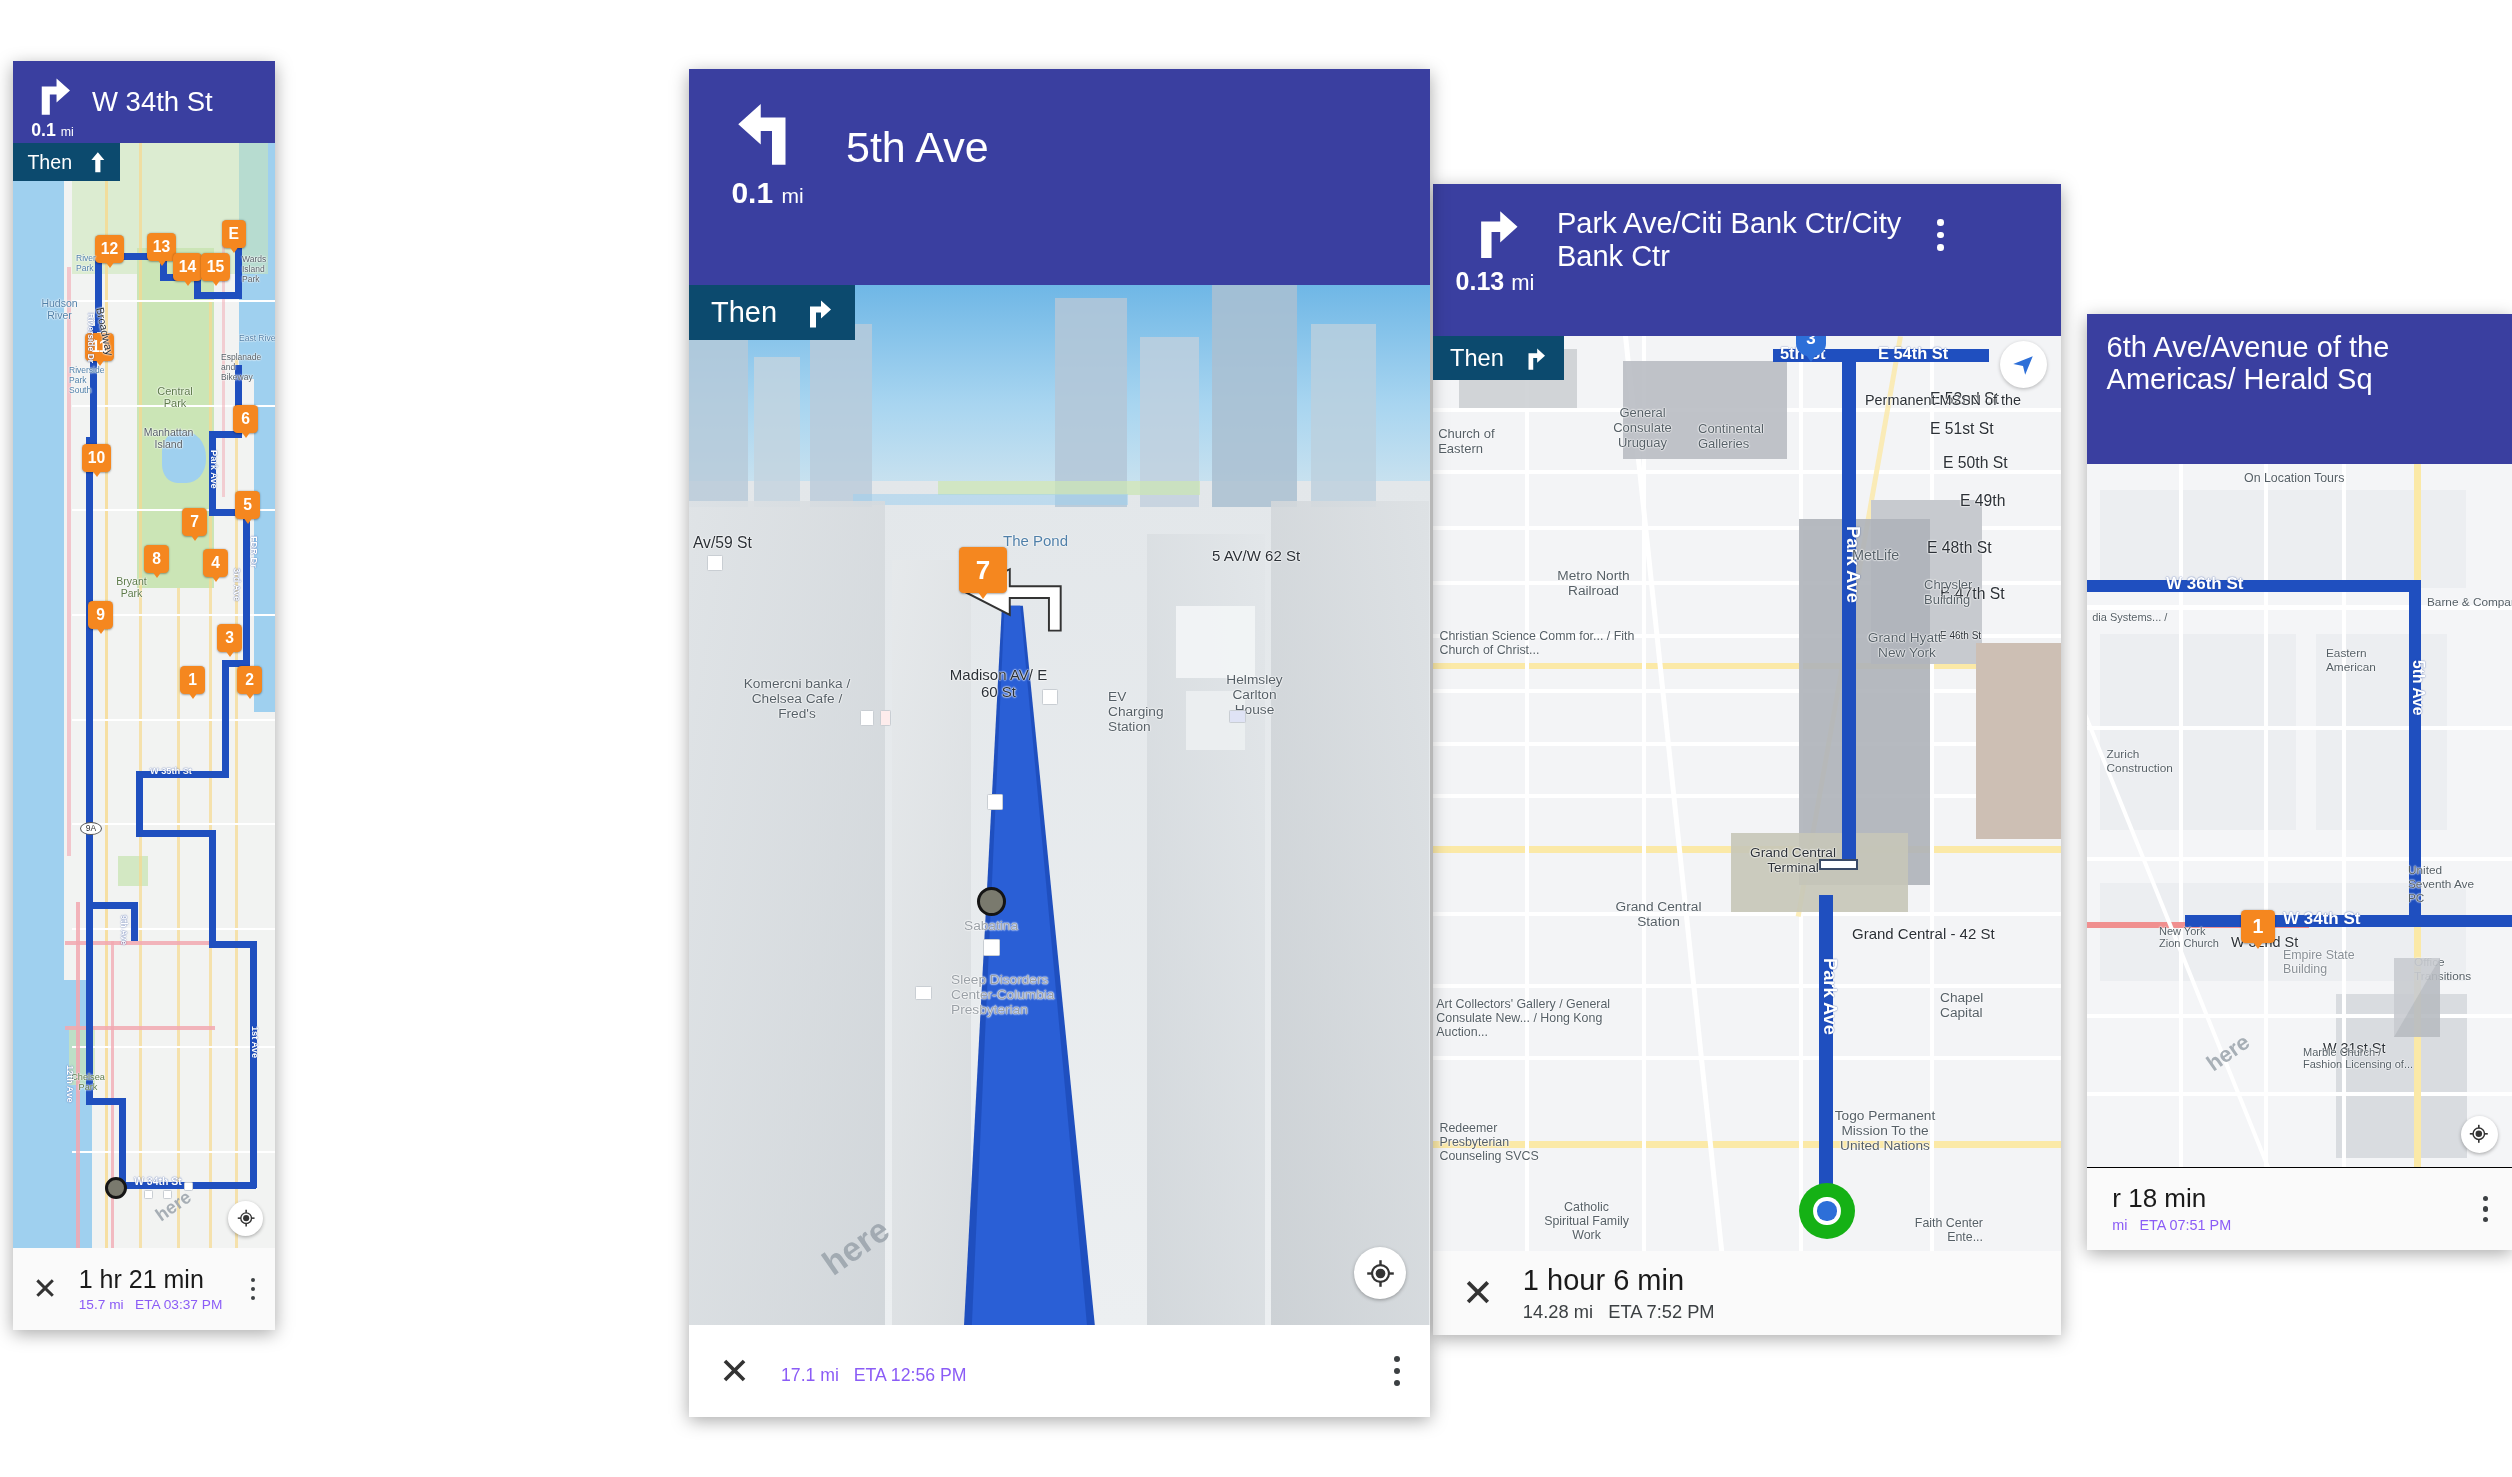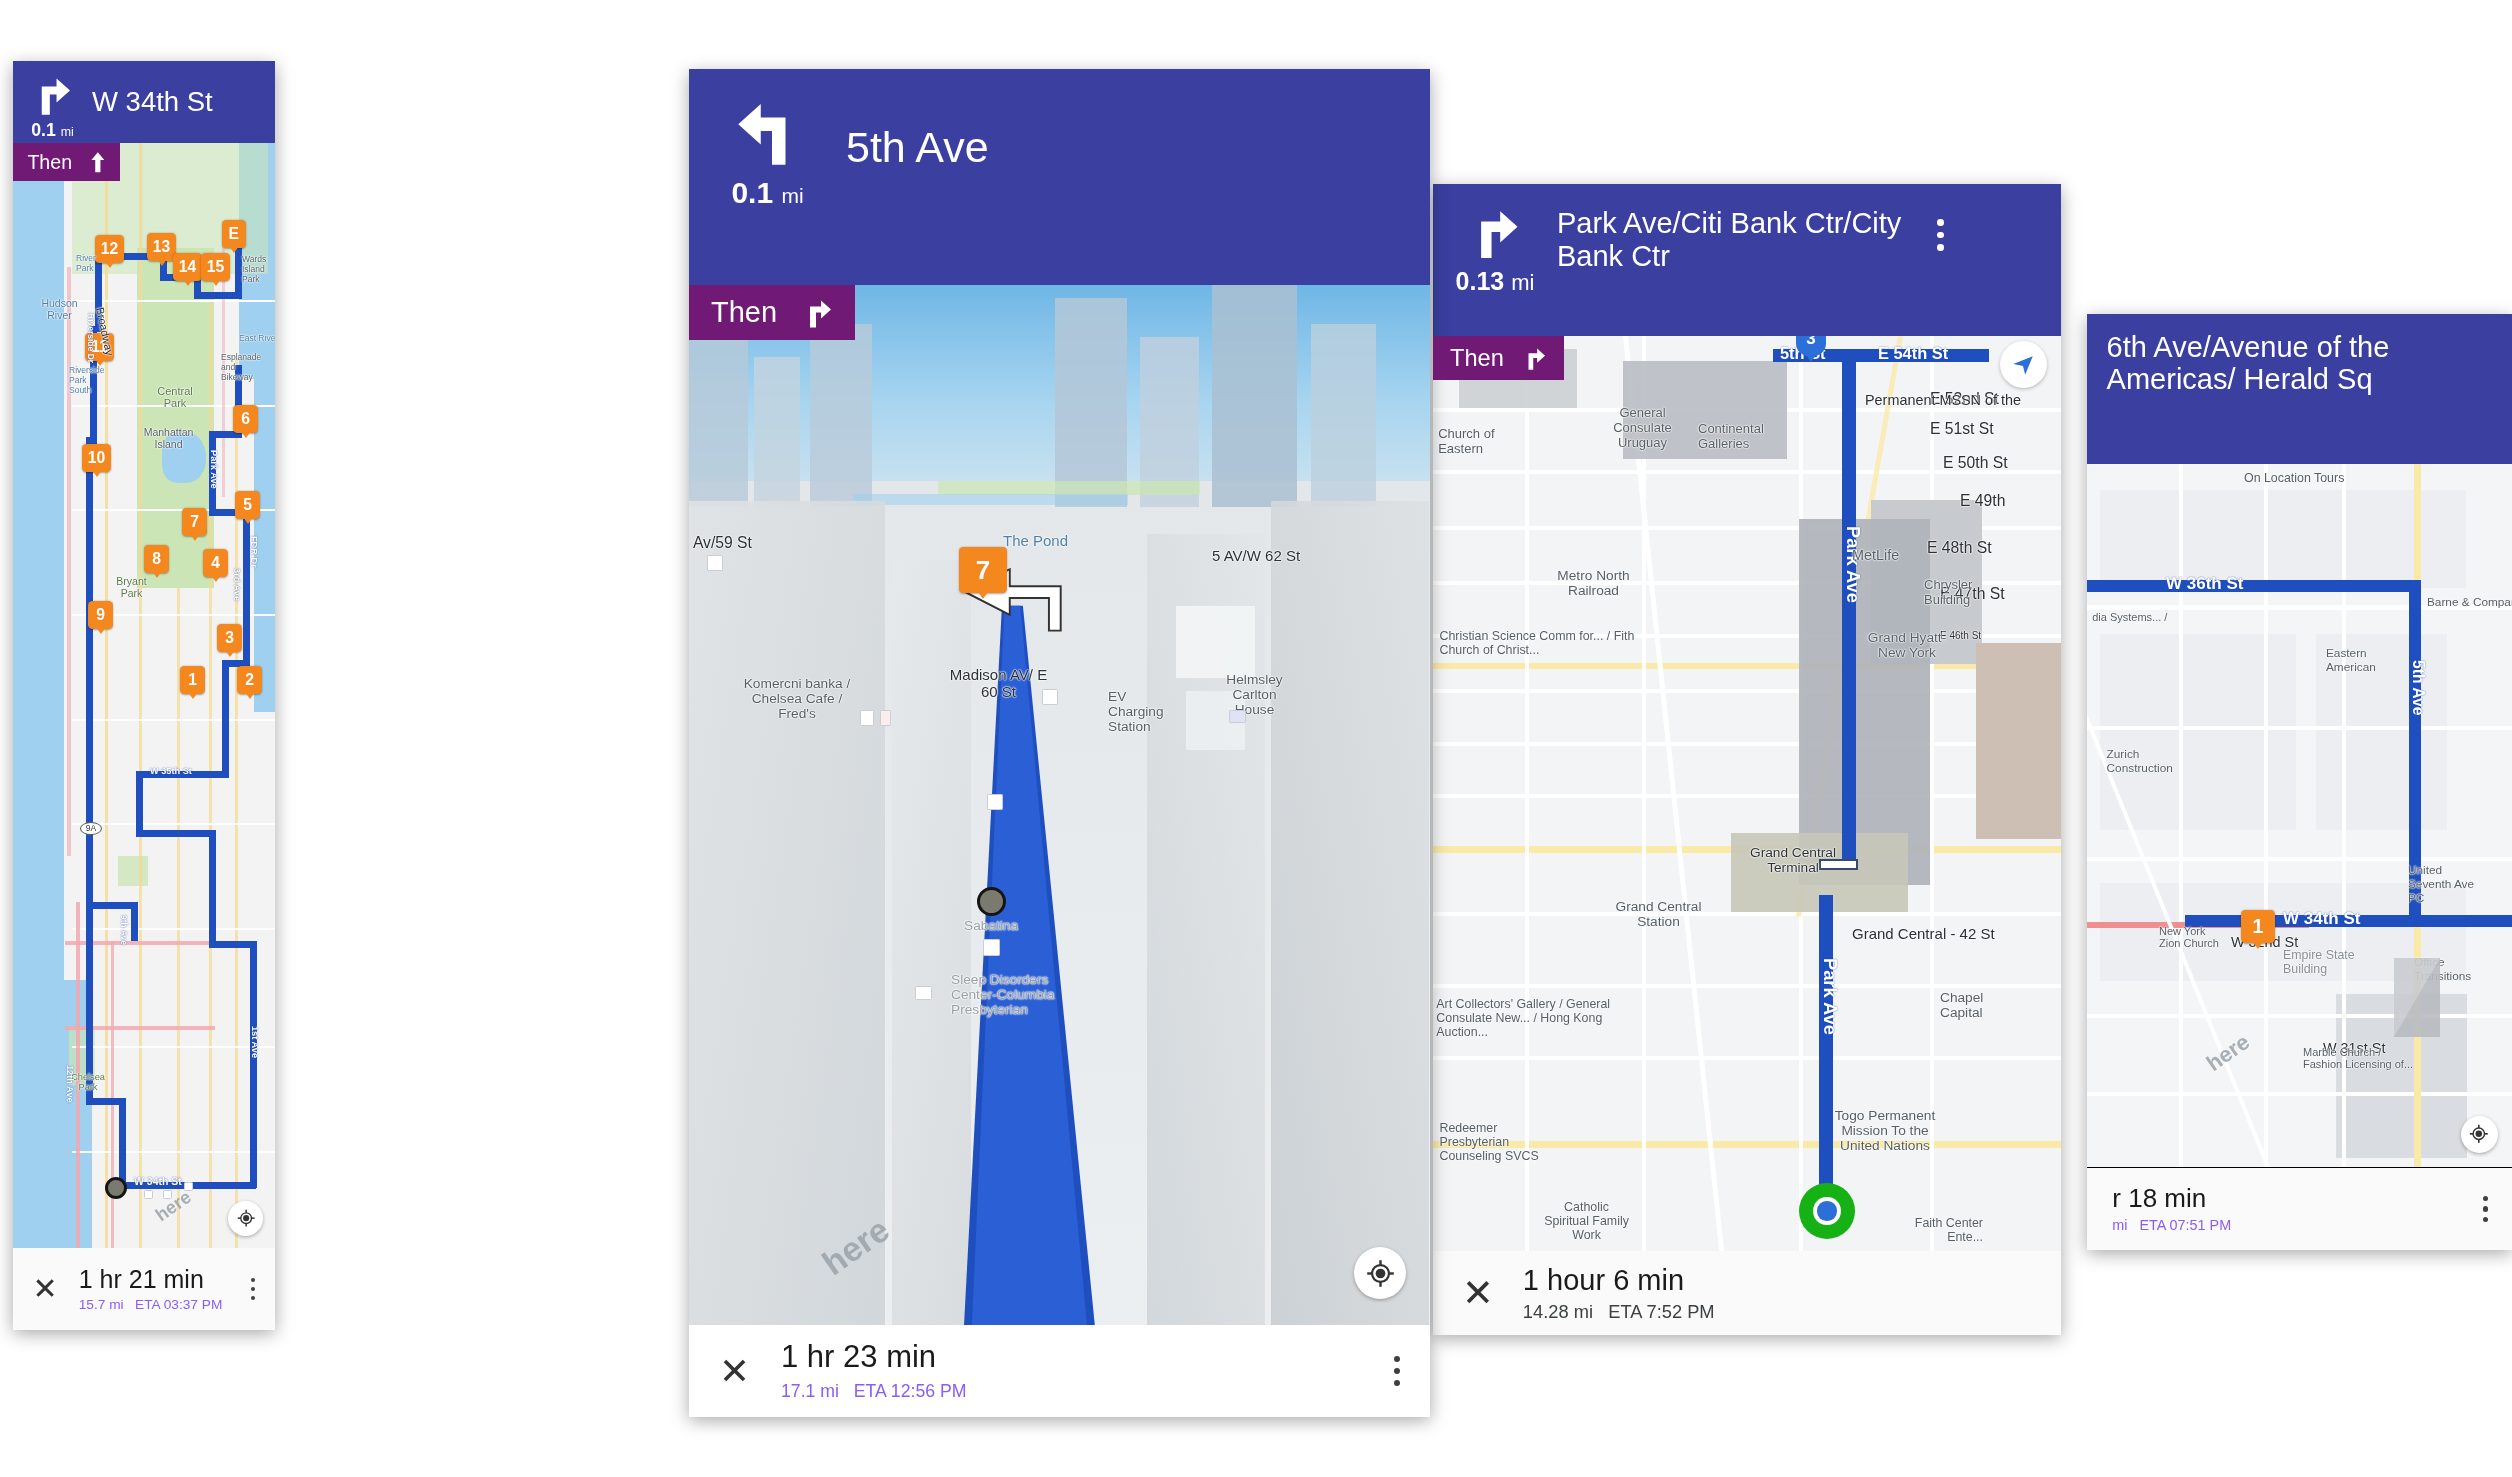--- a/index.html
+++ b/index.html
@@ -9,21 +9,21 @@
 
   
   .panel { position:absolute; background:#000; overflow:hidden;
            box-shadow:0 3.9px 17px rgba(0,0,0,.35); }
   .nav-header { background:#3a3fa0; color:#fff; position:relative; }
   .hdr-row { display:flex; align-items:flex-start; }
   .turn-block { display:flex; flex-direction:column; align-items:center; }
   .dist { font-weight:bold; line-height:1; white-space:nowrap; }
   .dist .u { font-weight:normal; }
   .street { font-weight:normal; line-height:1.12; }
-  .then-bar { background:#701a75; color:#fff; display:inline-flex;
+  .then-bar { background:#0c4a6e; color:#fff; display:inline-flex;
               align-items:center; }
   .then-bar .then-label { font-weight:normal; }
   .kebab { display:flex; flex-direction:column; align-items:center; }
   .kebab i { display:block; border-radius:50%; background:#fff; }
 
   
   .map { position:relative; overflow:hidden; background:#eceff2; }
   .map-bg { position:absolute; inset:0; }
   .blk { position:absolute; background:#f7f8f9; }
   .rd  { position:absolute; background:#ffffff; }
@@ -663,21 +663,20 @@
             <line x1="1" y1="12" x2="5" y2="12"></line>
               <line x1="19" y1="12" x2="23" y2="12"></line>
           </g>
         </svg>
       </div>
     </div>
 
     <div class="btm" style="height:92px; padding:0 30px; background:#fff;">
       <div class="x-btn" style="font-size:37px;margin-right:31px;">✕</div>
       <div class="btm-main">
-        <div class="btm-t" style="font-size:31px;">1 hr 23 min</div>
         <div class="btm-s" style="font-size:17.7px;margin-top:7.9px;">
           <span>17.1 mi</span>
           &nbsp;&nbsp;<span>ETA 12:56 PM</span>
         </div>
       </div>
       <div class="kebab btm-kebab" style="gap:5.9px;">
         <i style="width:5.9px;height:5.9px;"></i>
           <i style="width:5.9px;height:5.9px;"></i>
           <i style="width:5.9px;height:5.9px;"></i>
       </div>

